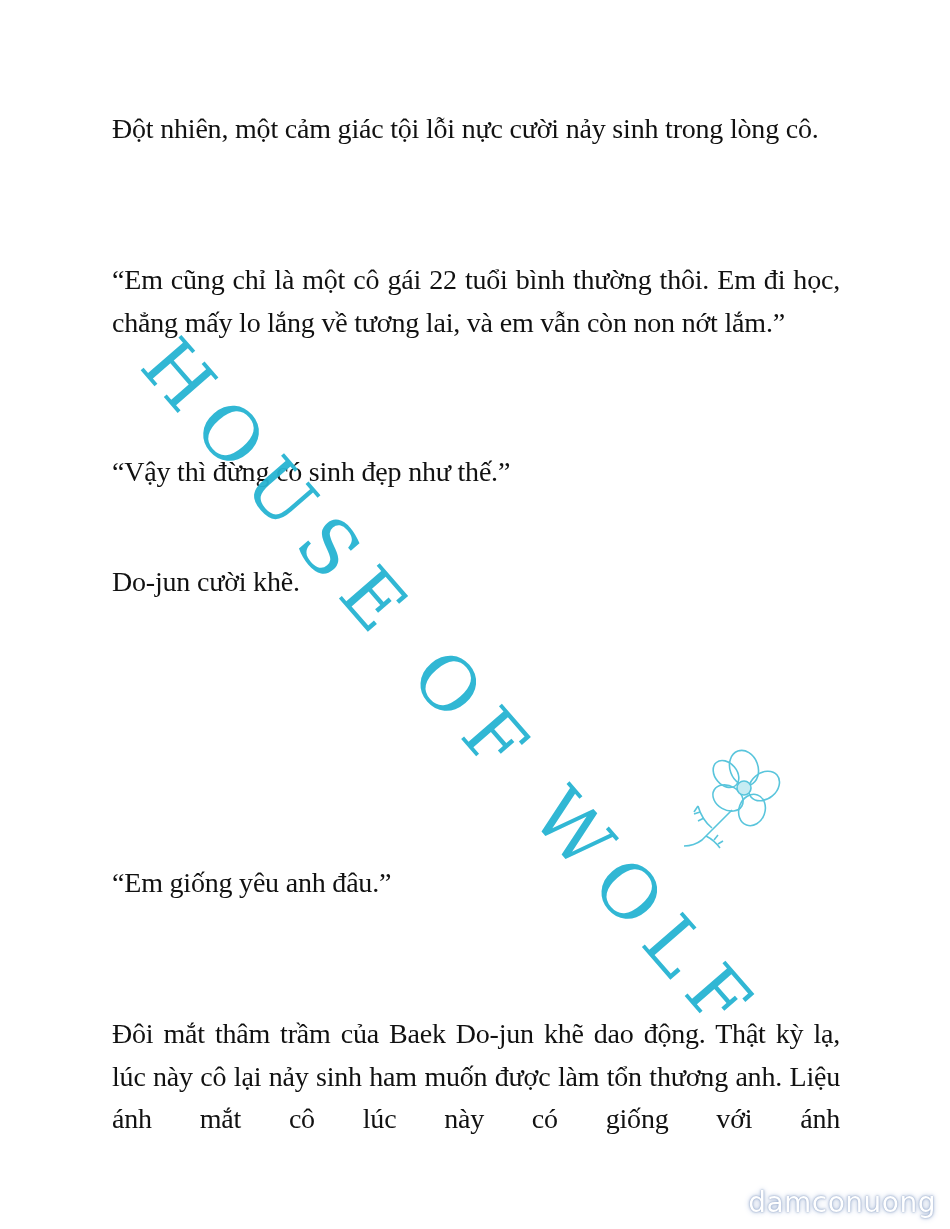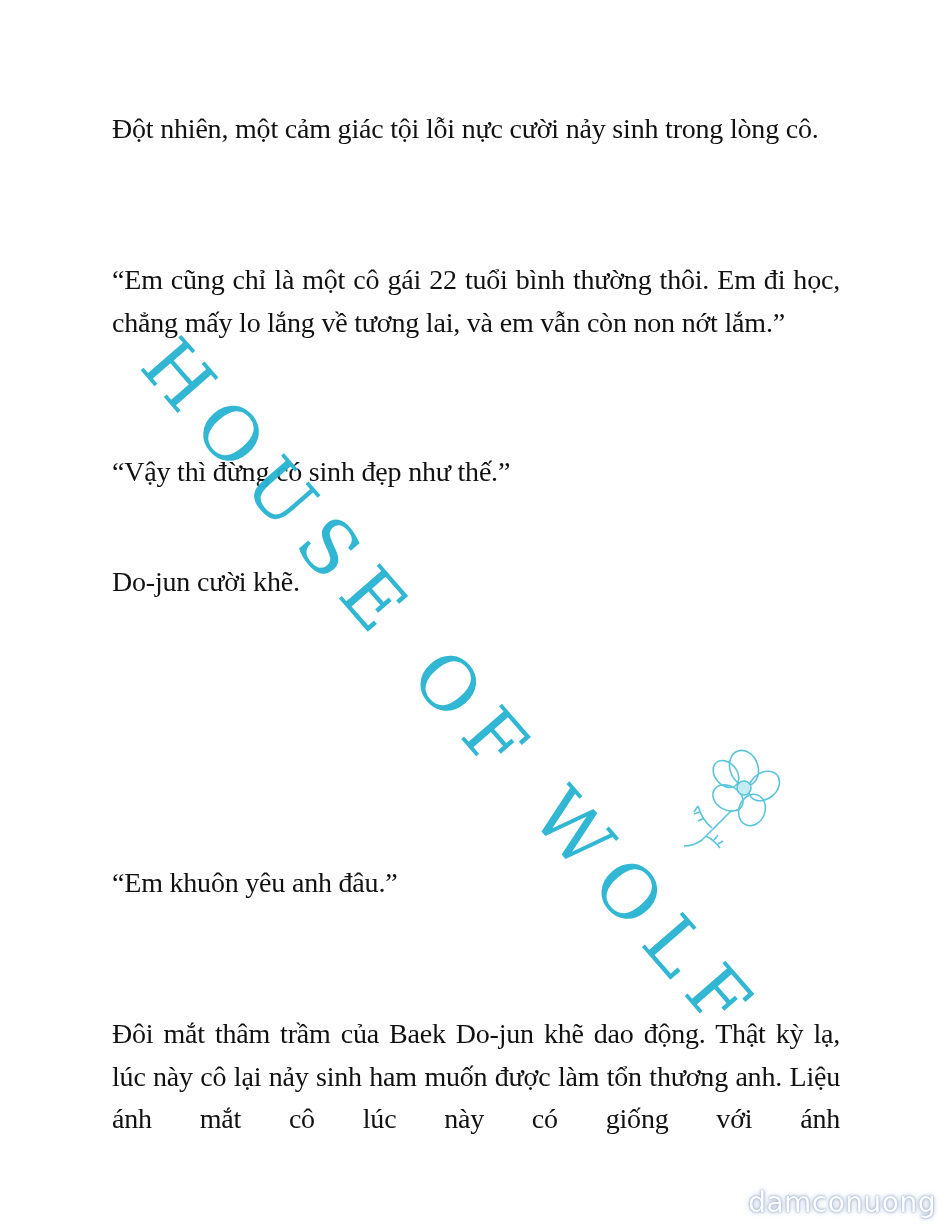--- a/index.html
+++ b/index.html
@@ -35,21 +35,21 @@
   </style>
 </head>
 <body>
 
 <div class="page">
 
   <p class="para" style="top:108px;">Đột nhiên, một cảm giác tội lỗi nực cười nảy sinh trong lòng cô.</p>
   <p class="para" style="top:259px;">“Em cũng chỉ là một cô gái 22 tuổi bình thường thôi. Em đi học, chẳng mấy lo lắng về tương lai, và em vẫn còn non nớt lắm.”</p>
   <p class="para" style="top:451px;">“Vậy thì đừng có sinh đẹp như thế.”</p>
   <p class="para" style="top:561px;">Do-jun cười khẽ.</p>
-  <p class="para" style="top:862px;">“Em khuôn yêu anh đâu.”</p>
+  <p class="para" style="top:862px;">“Em giống yêu anh đâu.”</p>
   <p class="para last-justify" style="top:973px;">Đôi mắt thâm trầm của Baek Do-jun khẽ dao động. Thật kỳ lạ, lúc này cô lại nảy sinh ham muốn được làm tổn thương anh. Liệu ánh mắt cô lúc này có giống với ánh</p>
 
   <div class="watermark">
     <div class="wm-text">HOUSE OF WOLF</div>
 
     <svg class="flower" viewBox="0 0 110 110">
       <g fill="none" stroke="#3dbbd6" stroke-width="1.6" opacity="0.85">
 
         <ellipse cx="72" cy="28" rx="14" ry="18" transform="rotate(-20 72 28)"></ellipse>
         <ellipse cx="92" cy="46" rx="13" ry="17" transform="rotate(50 92 46)"></ellipse>

